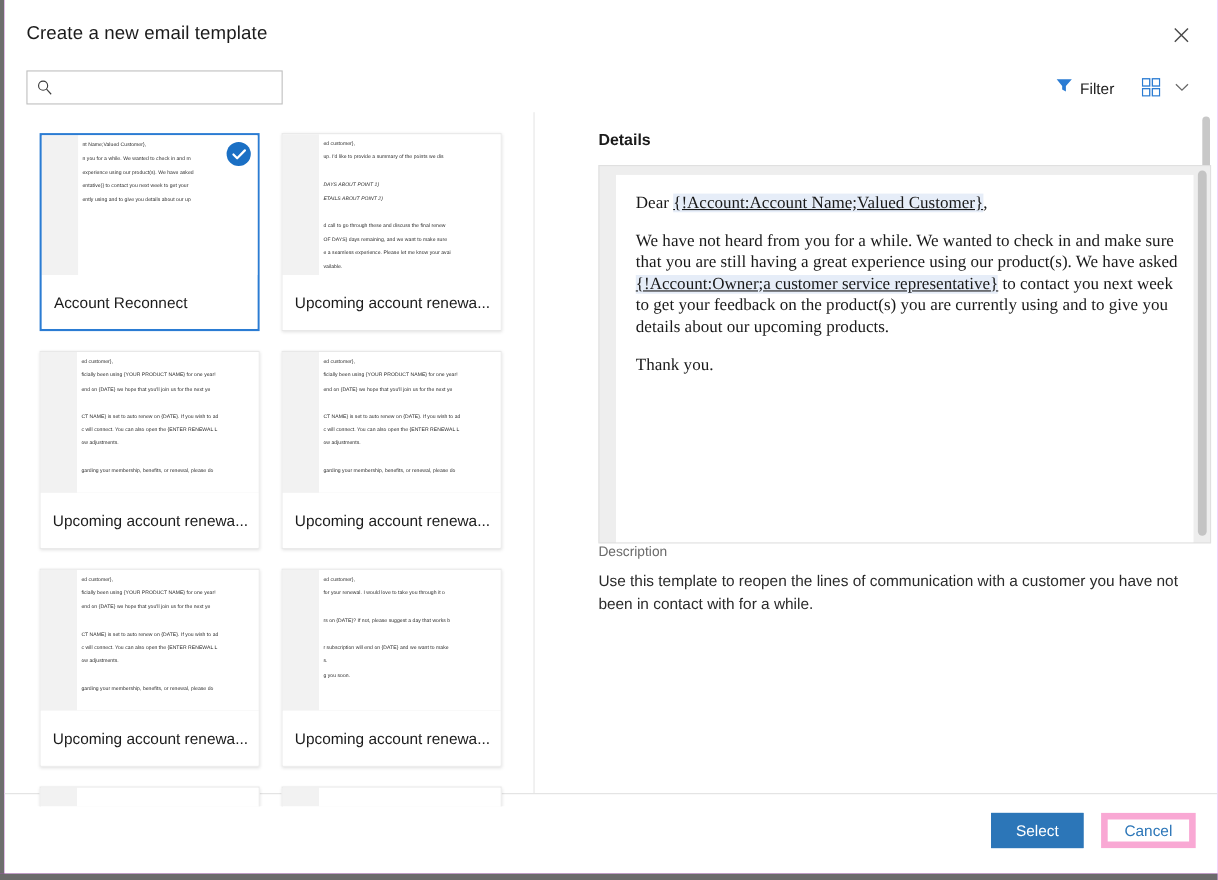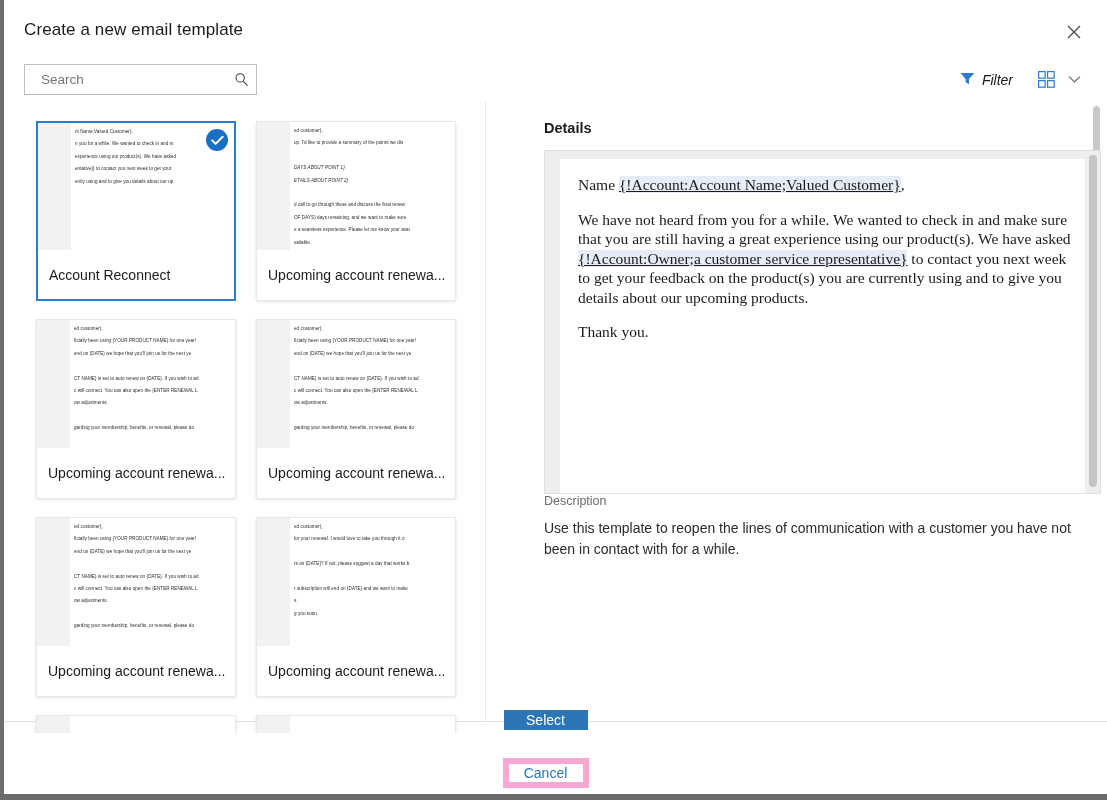--- a/index.html
+++ b/index.html
@@ -59,21 +59,21 @@
   .search-box input::placeholder { color: #767676; }
   .search-icon {
     width: 30px; height: 100%;
     display: flex; align-items: center; justify-content: center;
     color: #3b3b3b;
   }
 
   
   .cmdbar {
     position: absolute; right: 20px; top: 64px;
-    height: 31px; display: flex; align-items: center; gap: 0px; font-style: italic;
+    height: 31px; display: flex; align-items: center; gap: 0px;
   }
   .filter-btn {
     display: flex; align-items: center; gap: 7px;
     padding: 4px 8px; cursor: pointer;
   }
   .filter-label { font-size: 14px; color: #1b1b1b; }
   .view-btn {
     display: flex; align-items: center; justify-content:center;
     width: 30px; height: 28px; margin-left: 10px; cursor: pointer;
   }
@@ -219,21 +219,21 @@
     margin-top: 10px;
     font-size: 14px; line-height: 21px; color: #2b2b2b;
     width: 540px;
   }
 
   
   .footer {
     position: absolute; left: 0; top: 722px;
     width: 1103px; height: 66px;
     display: flex; align-items: center; justify-content: flex-end;
-    padding-right: 20px; gap: 28px; flex-direction: column;
+    padding-right: 20px; gap: 16px;
   }
   .btn {
     height: 32px; min-width: 84px;
     font-family: "Liberation Sans", sans-serif;
     font-size: 14px; cursor: pointer;
     display: flex; align-items: center; justify-content: center;
   }
   .btn-primary {
     background: #2c76b8; color: #ffffff; border: 1px solid #2c76b8;
     width: 84px;
@@ -255,21 +255,20 @@
 
     <div class="dlg-title">Create a new email template</div>
 
     <div class="close-btn">
       <svg width="14" height="14" viewBox="0 0 14 14" aria-hidden="true">
         <path d="M1 1 L13 13 M13 1 L1 13" stroke="#4a4a4a" stroke-width="1.3" fill="none"></path>
       </svg>
     </div>
 
     <div class="search-box">
-      <input type="text" placeholder="Search" style="">
       <span class="search-icon">
         <svg width="15" height="15" viewBox="0 0 16 16" aria-hidden="true">
           <circle cx="6.6" cy="6.3" r="4.4" stroke="#3b3b3b" stroke-width="1.1" fill="none"></circle>
           <path d="M9.9 9.7 L14.4 14.6" stroke="#3b3b3b" stroke-width="1.1" fill="none"></path>
         </svg>
       </span>
     </div>
 
     <div class="cmdbar">
       <div class="filter-btn">
@@ -412,21 +411,21 @@
 
     <div class="gal-scroll-track">
       <div class="gal-scroll-thumb"></div>
     </div>
 
     <div class="details">
       <div class="details-title">Details</div>
 
       <div class="preview-frame">
         <div class="preview-page">
-          <p><span>Name </span><span class="mergefield">{!Account:Account Name;Valued Customer}</span><span>,</span></p>
+          <p><span>Dear </span><span class="mergefield">{!Account:Account Name;Valued Customer}</span><span>,</span></p>
           <p><span>We have not heard from you for a while. We wanted to check in and make sure that you are still having a great experience using our product(s). We have asked </span><span class="mergefield">{!Account:Owner;a customer service representative}</span><span> to contact you next week to get your feedback on the product(s) you are currently using and to give you details about our upcoming products.</span></p>
           <p>Thank you.</p>
         </div>
         <div class="pv-scroll-track">
           <div class="pv-scroll-thumb"></div>
         </div>
       </div>
 
       <div class="desc-label">Description</div>
       <div class="desc-text">Use this template to reopen the lines of communication with a customer you have not been in contact with for a while.</div>

